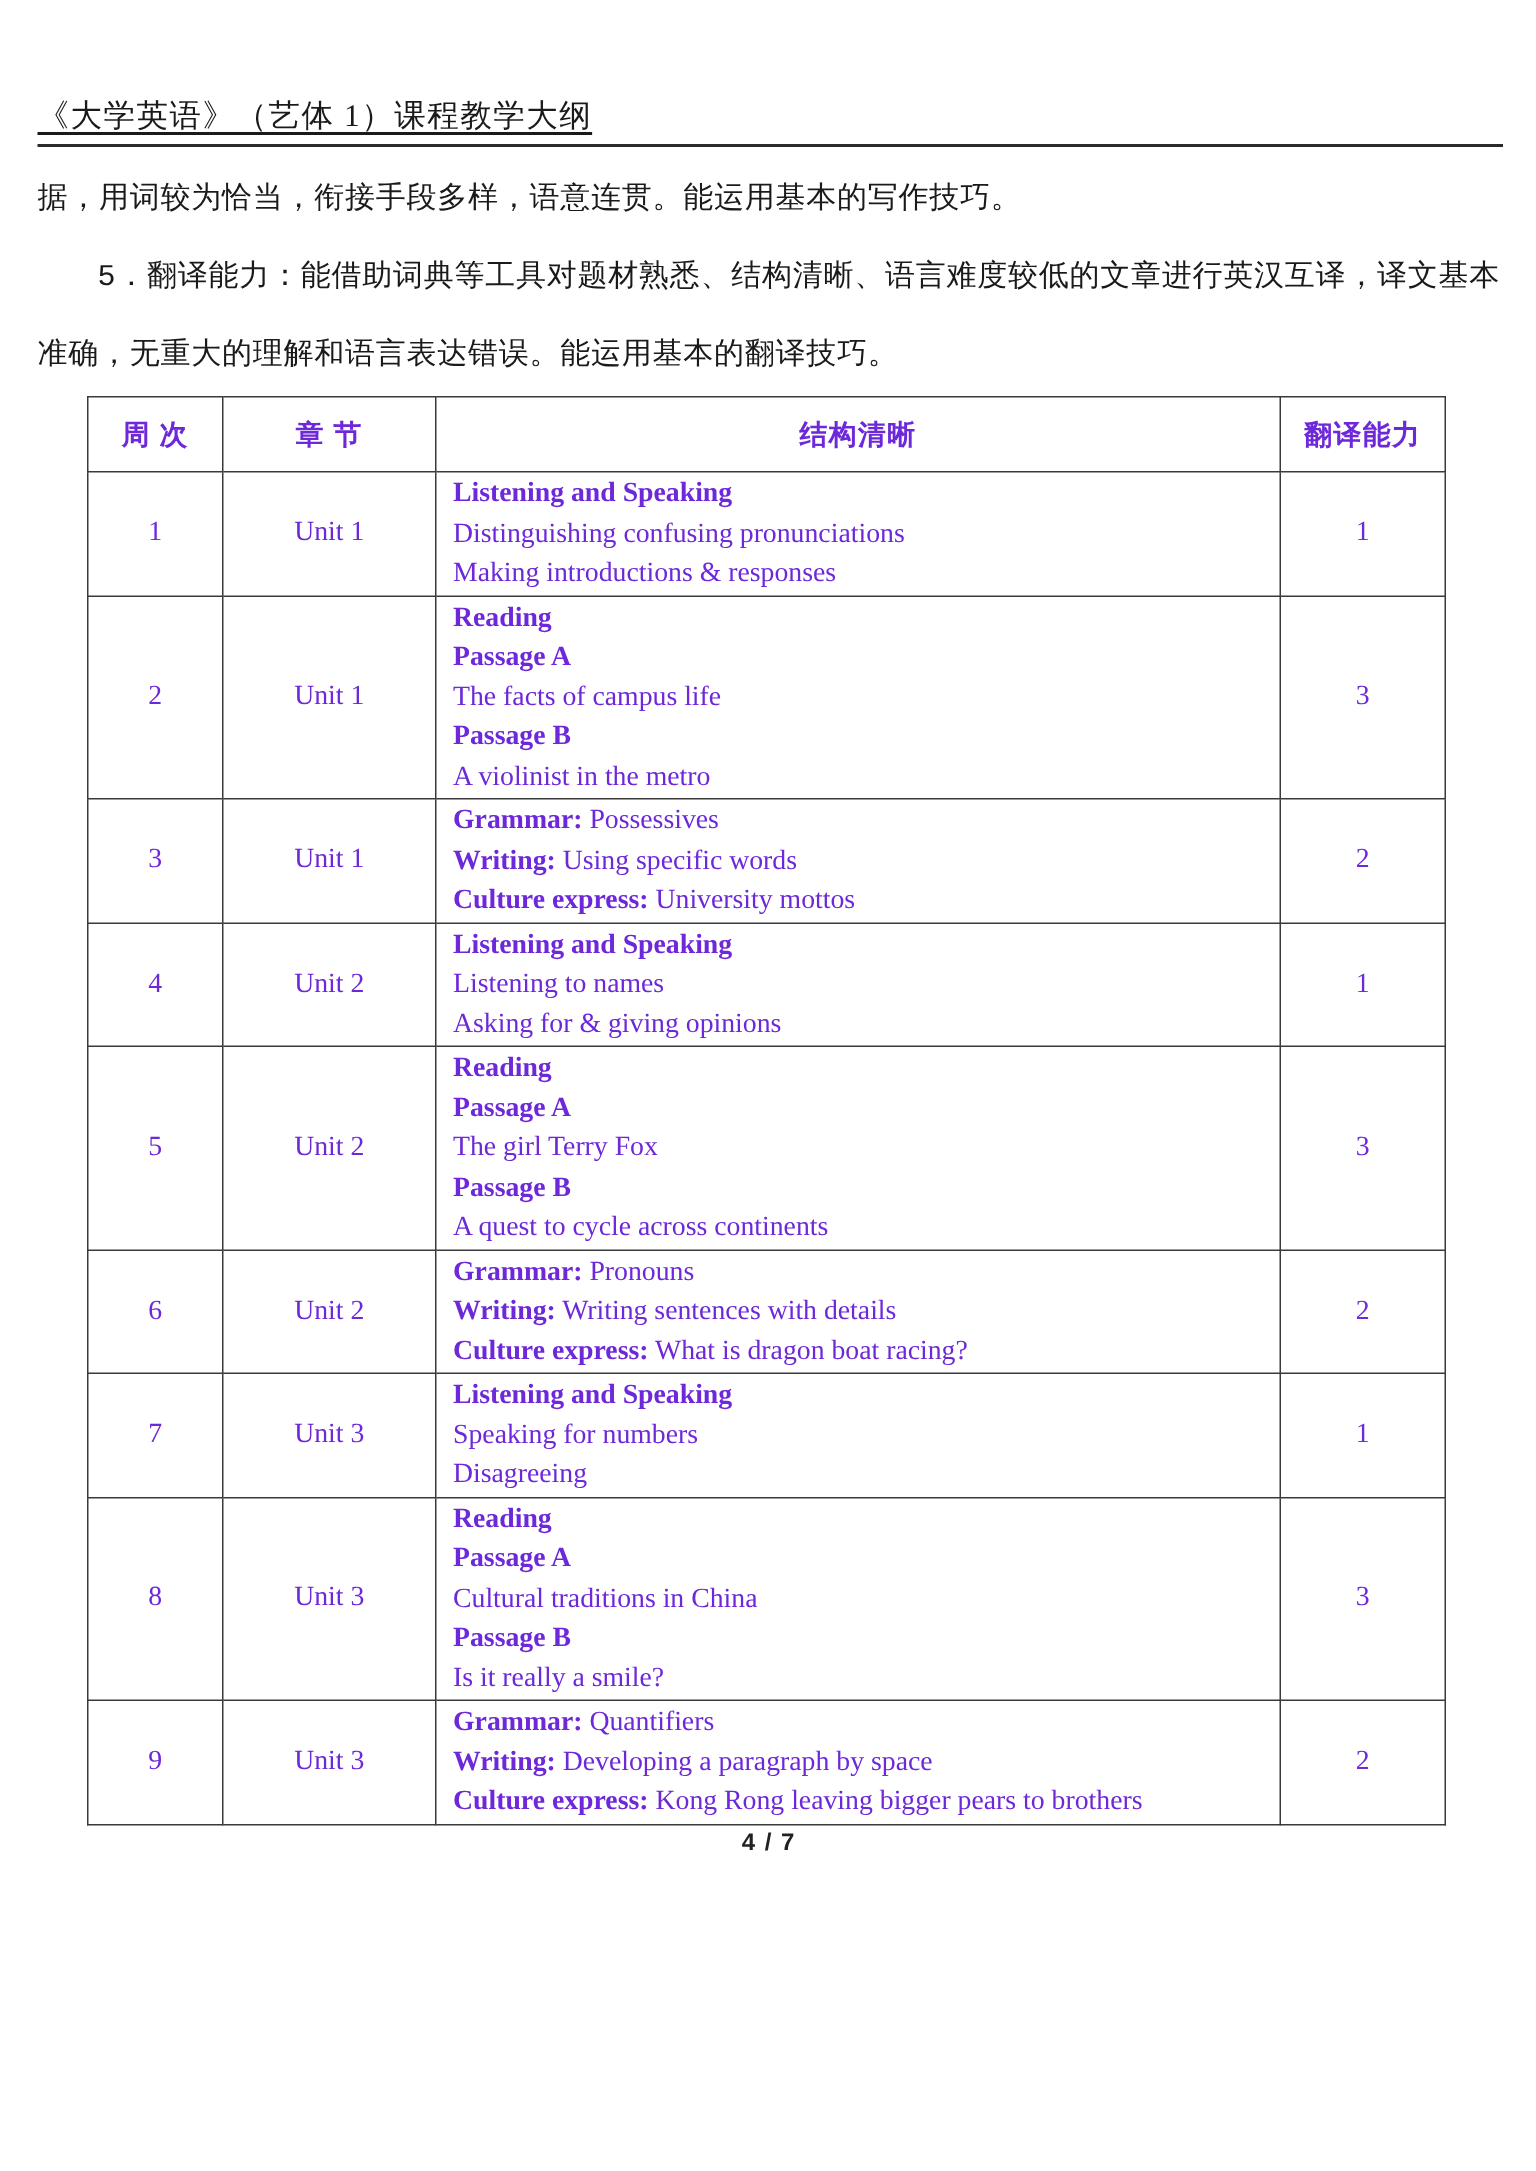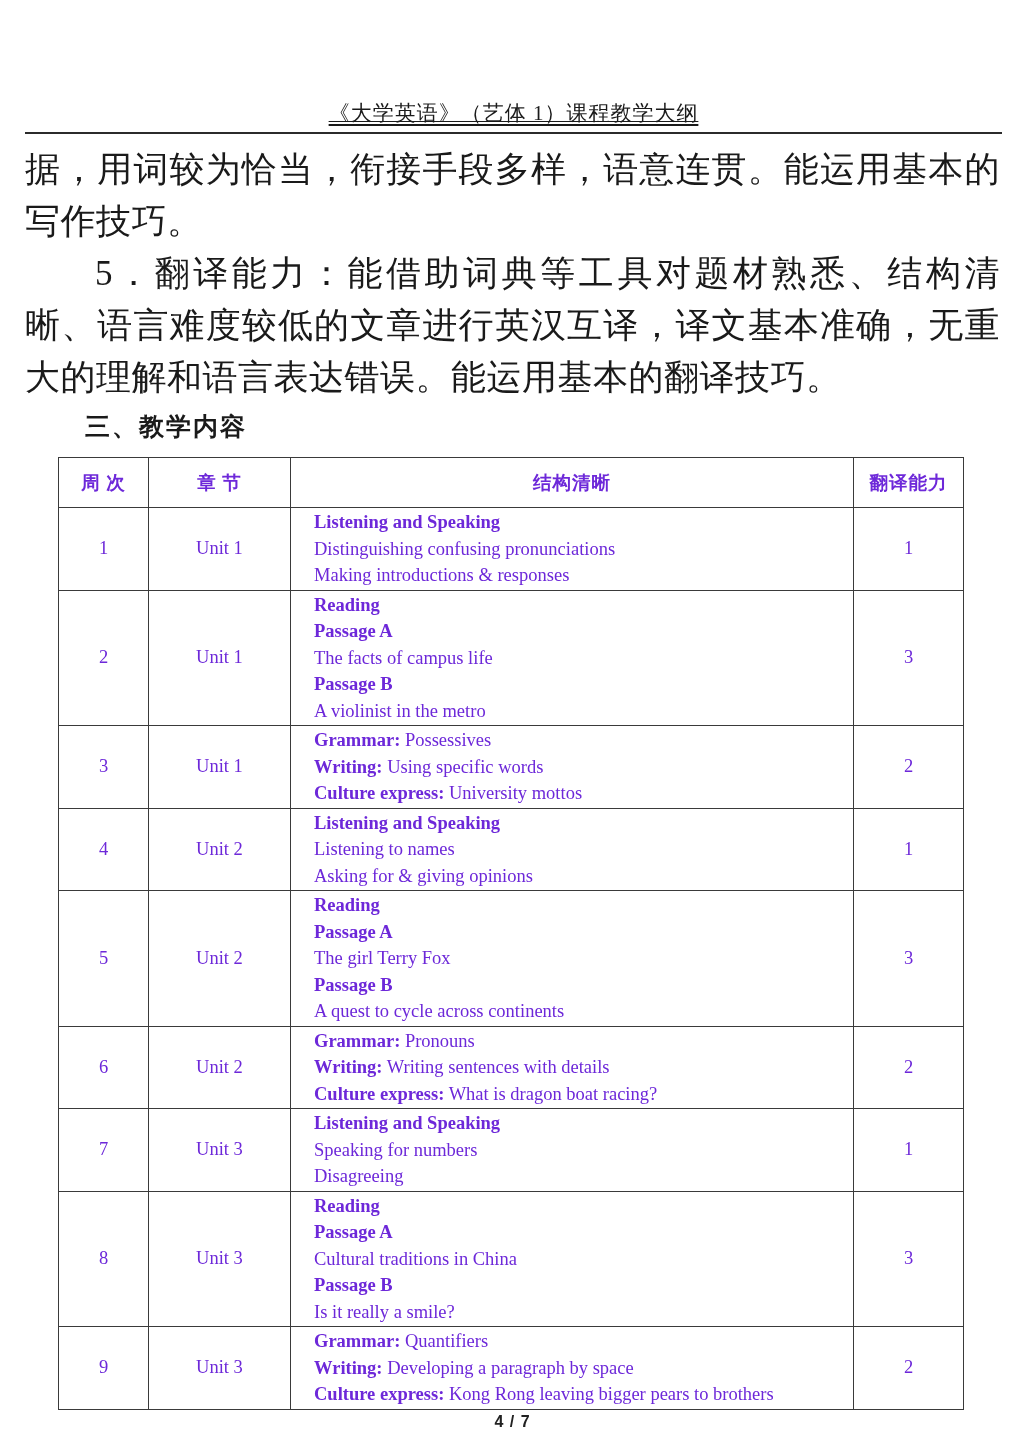--- a/index.html
+++ b/index.html
@@ -9,41 +9,41 @@
     width: 1024px;
     height: 1447px;
     background: #ffffff;
     color: #1a1a1a;
     font-family: "Liberation Serif", serif;
     overflow: hidden;
   }
   
   .doc-header {
     margin: 0 22px 0 25px;
-    padding-top: 99px;
+    padding-top: 63px;
     padding-bottom: 5px;
     border-bottom: 2px solid #2b2b2b;
-    text-align: center;
-    text-decoration: underline;
+    text-align: left;
   }
   .doc-title {
     font-size: 21px;
     line-height: 28px;
     letter-spacing: 1px;
     text-decoration: underline;
     text-underline-offset: 4px;
   }
   
   .doc-main { margin: 0 24px 0 25px; }
   .para {
     margin: 0;
-    font-size: 35px;
+    font-size: 20px;
     line-height: 52px;
     text-align: justify;
     letter-spacing: 0.5px;
+    font-family: Liberation Mono, monospace;
   }
   .para.first { margin-top: 10px; }
   .para.indent { text-indent: 2em; }
   .section-heading {
     margin: 6px 0 14px 60px;
     font-size: 25px;
     font-weight: bold;
     letter-spacing: 2px;
   }
   
@@ -68,21 +68,21 @@
     font-weight: bold;
     text-align: center;
     vertical-align: middle;
     letter-spacing: 1px;
   }
   td.c-week, td.c-unit, td.c-hours {
     text-align: center;
     vertical-align: middle;
   }
   td.c-content {
-    padding: 1px 23px;
+    padding: 1px 11px;
     vertical-align: middle;
   }
   .cl { line-height: 26.5px; white-space: nowrap; overflow: hidden; }
   .cl b { font-weight: bold; }
   
   .doc-footer {
     margin-top: 3px;
     text-align: center;
     font-family: "Liberation Sans", sans-serif;
     font-size: 16px;
@@ -98,21 +98,20 @@
 
   <div class="doc-header">
     <span class="doc-title">《大学英语》（艺体 1）课程教学大纲</span>
   </div>
 
   <div class="doc-main">
     <p class="para first">据，用词较为恰当，衔接手段多样，语意连贯。能运用基本的写作技巧。</p>
 
     <p class="para indent">5．翻译能力：能借助词典等工具对题材熟悉、结构清晰、语言难度较低的文章进行英汉互译，译文基本准确，无重大的理解和语言表达错误。能运用基本的翻译技巧。</p>
 
-    <h2 class="section-heading">三、教学内容</h2>
 
     <table class="content-table">
       <colgroup>
         <col class="c1">
           <col class="c2">
           <col class="c3">
           <col class="c4">
       </colgroup>
       <thead>
         <tr>

